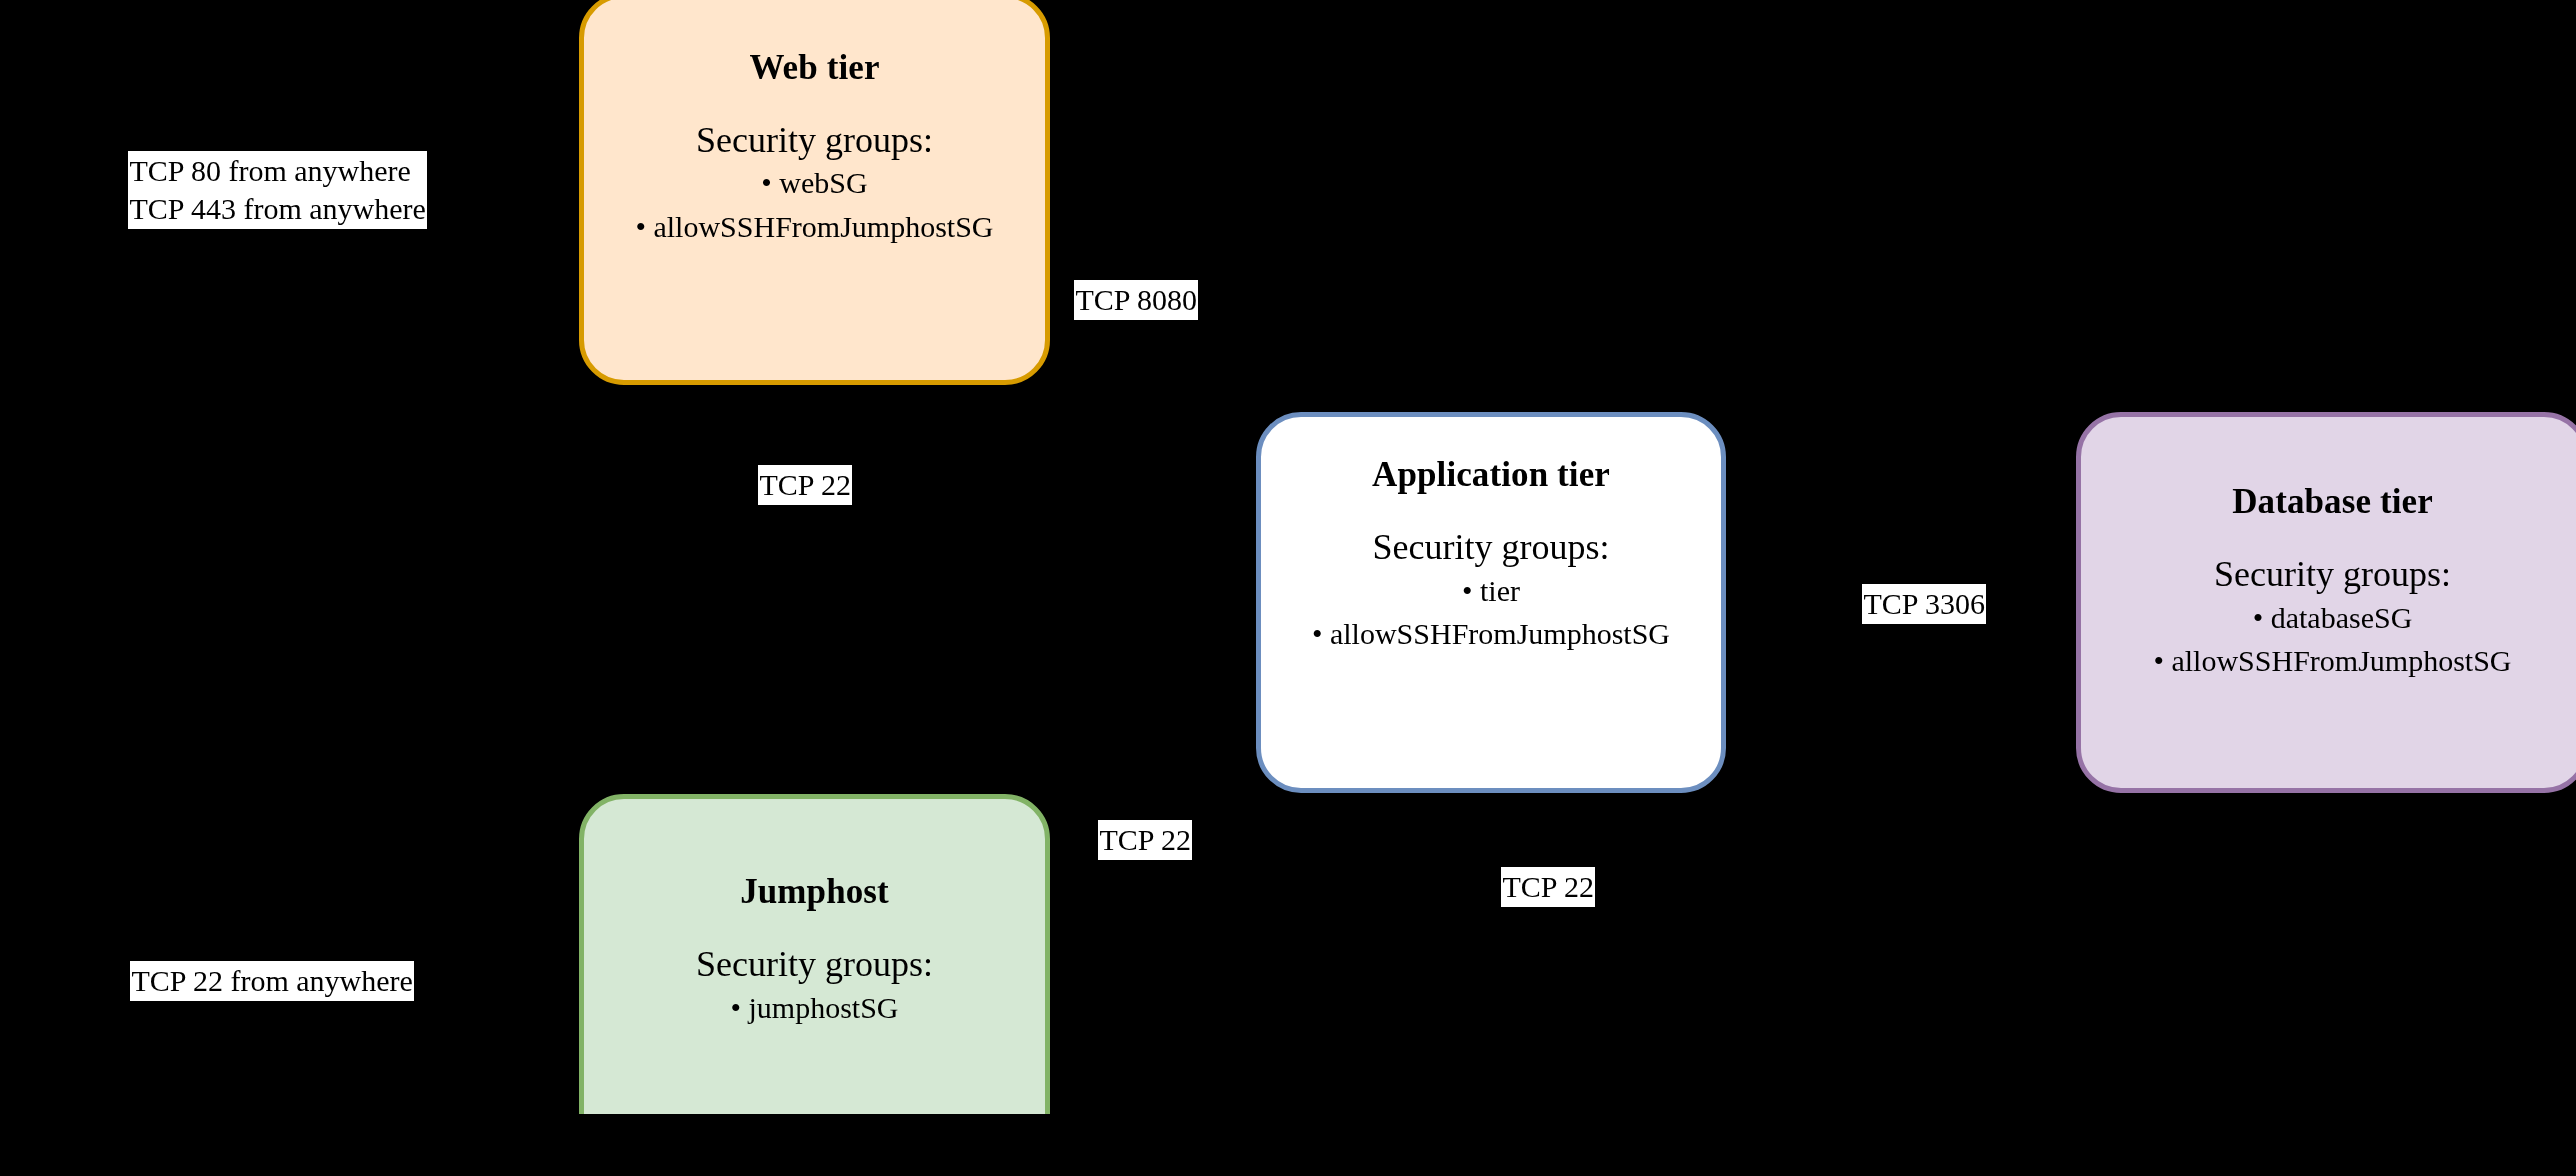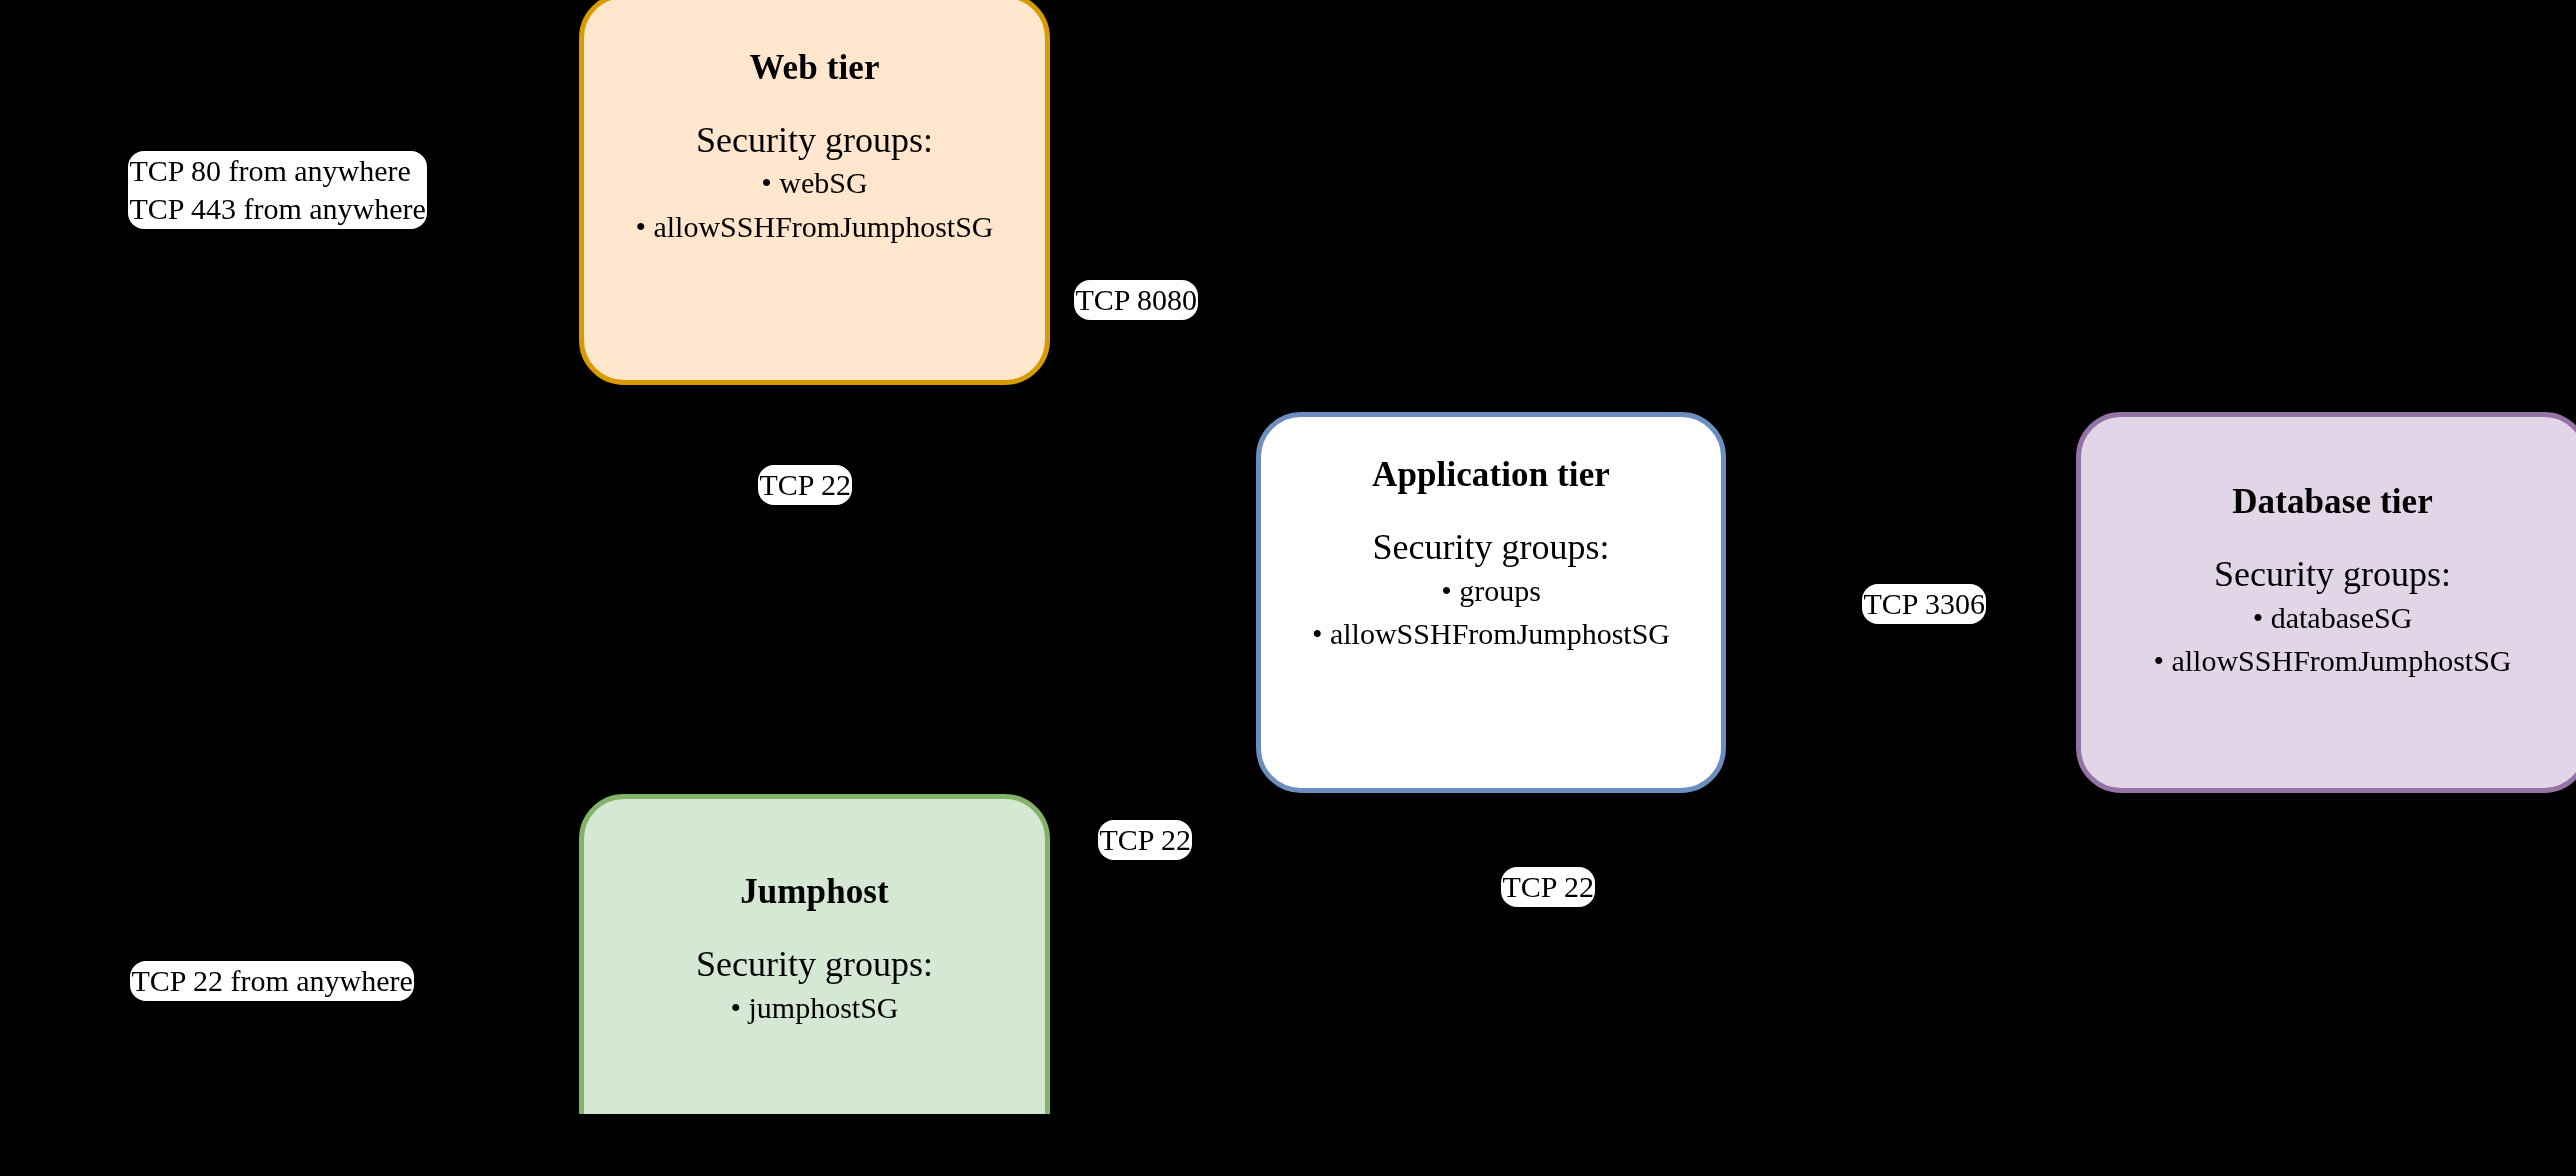--- a/index.html
+++ b/index.html
@@ -81,21 +81,20 @@
   
   .edge-label {
     position: absolute;
     background: #ffffff;
     color: #000000;
     font-size: 30px;
     line-height: 1.28;
     white-space: nowrap;
     padding: 0.7px 1.5px;
     box-sizing: border-box;
-    border-radius: 16px;
   }
   .edge-label .lbl-line { display: block; }
 </style>
 </head>
 <body>
 
 <div id="canvas">
 
   <div class="edge" style="left:477px;  top:191px;  width:103px; height:2.2px;"></div>
   <div class="edge" style="left:1050px; top:191px;  width:0px;   height:0px;"></div>
@@ -113,21 +112,21 @@
       <li>webSG</li>
       <li>allowSSHFromJumphostSG</li>
     </ul>
   </div>
 
   <div class="node" id="node-app">
     <div class="node-title">Application tier</div>
     <div class="spacer-md"></div>
     <div class="node-sub">Security groups:</div>
     <ul class="sg-list">
-      <li>groups</li>
+      <li>tier</li>
       <li>allowSSHFromJumphostSG</li>
     </ul>
   </div>
 
   <div class="node" id="node-db">
     <div class="node-title">Database tier</div>
     <div class="spacer-md"></div>
     <div class="node-sub">Security groups:</div>
     <ul class="sg-list">
       <li>databaseSG</li>

